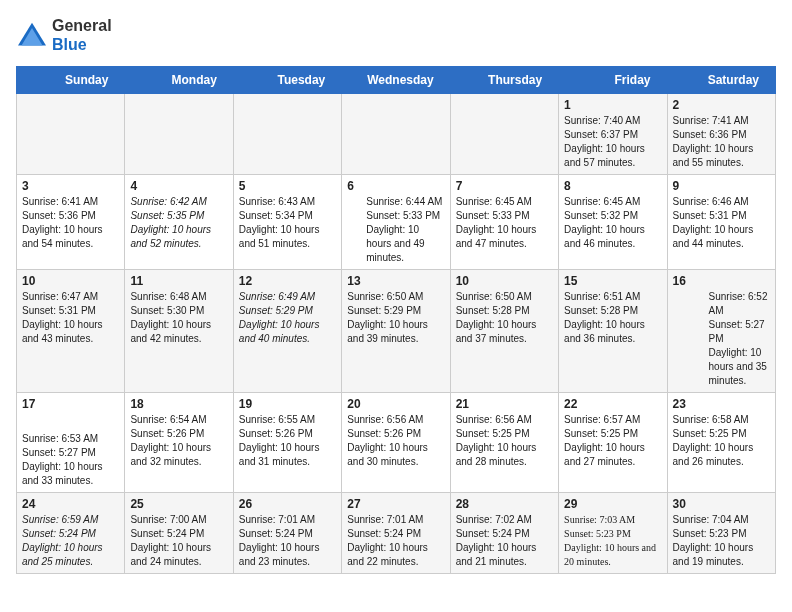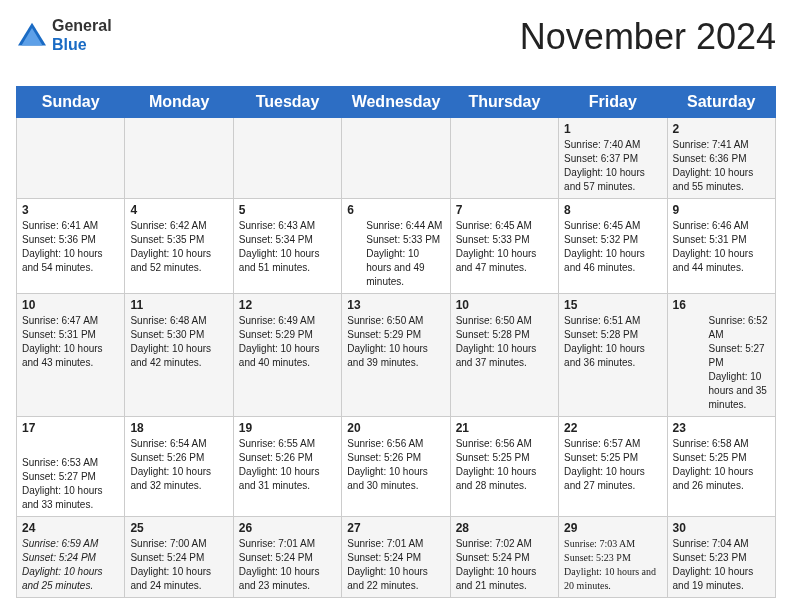--- a/index.html
+++ b/index.html
@@ -7,21 +7,21 @@
       font-family: Arial, sans-serif;
       background: #fff;
       width: 792px;
       min-height: 612px;
       padding: 16px;
     }
     .header {
       display: flex;
       justify-content: space-between;
       align-items: flex-start;
-      margin-bottom: 28px;
+      margin-bottom: 12px;
     }
     .logo {
       display: flex;
       align-items: center;
       gap: 4px;
     }
     .logo-text {
       font-size: 16px;
       font-weight: bold;
       line-height: 1.2;
@@ -44,24 +44,24 @@
       font-size: 15px;
       color: #444;
     }
     table {
       width: 100%;
       border-collapse: collapse;
     }
     thead th {
       background: #2d6ec4;
       color: #fff;
-      font-size: 16px;
+      font-size: 12px;
       font-weight: bold;
-      padding: 6px 8px;
-      text-align: center;
+      padding: 6px 16px;
+      text-align: right;
       border: 1px solid #2d6ec4;
     }
     tbody td {
       border: 1px solid #ccc;
       vertical-align: top;
       padding: 4px 5px;
       width: calc(100% / 7);
       min-height: 80px;
       font-size: 10.5px;
       color: #222;
@@ -99,21 +99,20 @@
     <svg class="logo-icon" viewBox="0 0 36 32" xmlns="http://www.w3.org/2000/svg">
       <polygon points="18,2 34,28 2,28" fill="#1a6bc4"></polygon>
       <polygon points="18,8 30,28 6,28" fill="#5da0e8"></polygon>
     </svg>
     <div class="logo-text">
       <div class="logo-general">General</div>
       <div class="logo-blue">Blue</div>
     </div>
   </div>
   <div class="title-block">
-    <div class="month-title">November 2024</div>
   </div>
 </div>
 
 <table>
   <thead>
     <tr>
     <th>Sunday</th>
         <th>Monday</th>
         <th>Tuesday</th>
         <th>Wednesday</th>
@@ -144,21 +143,21 @@
       </tr>
       <tr>
         <td>
           <span class="day-number">3</span>
           <div class="day-info" style="white-space: pre-line;">Sunrise: 6:41 AM
 Sunset: 5:36 PM
 Daylight: 10 hours and 54 minutes.</div>
         </td>
         <td>
           <span class="day-number">4</span>
-          <div class="day-info" style="white-space: pre-line;">Sunrise: 6:42 AM
+          <div class="day-info" style="white-space: pre-line; font-style: italic;">Sunrise: 6:42 AM
 Sunset: 5:35 PM
 Daylight: 10 hours and 52 minutes.</div>
         </td>
         <td>
           <span class="day-number">5</span>
           <div class="day-info" style="white-space: pre-line;">Sunrise: 6:43 AM
 Sunset: 5:34 PM
 Daylight: 10 hours and 51 minutes.</div>
         </td>
         <td>
@@ -194,21 +193,21 @@
 Daylight: 10 hours and 43 minutes.</div>
         </td>
         <td>
           <span class="day-number">11</span>
           <div class="day-info" style="white-space: pre-line;">Sunrise: 6:48 AM
 Sunset: 5:30 PM
 Daylight: 10 hours and 42 minutes.</div>
         </td>
         <td>
           <span class="day-number">12</span>
-          <div class="day-info" style="white-space: pre-line;">Sunrise: 6:49 AM
+          <div class="day-info" style="white-space: pre-line; font-style: italic;">Sunrise: 6:49 AM
 Sunset: 5:29 PM
 Daylight: 10 hours and 40 minutes.</div>
         </td>
         <td>
           <span class="day-number">13</span>
           <div class="day-info" style="white-space: pre-line;">Sunrise: 6:50 AM
 Sunset: 5:29 PM
 Daylight: 10 hours and 39 minutes.</div>
         </td>
         <td>

